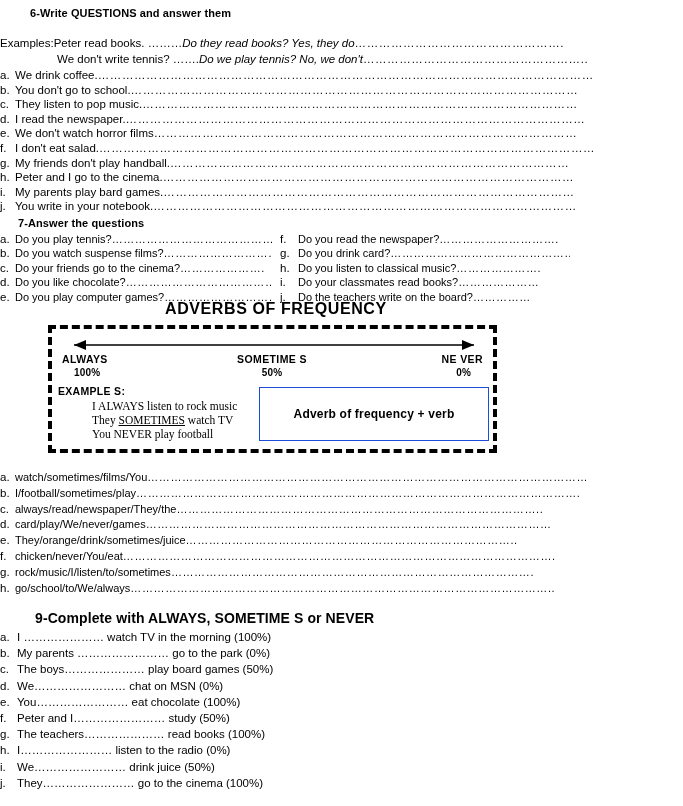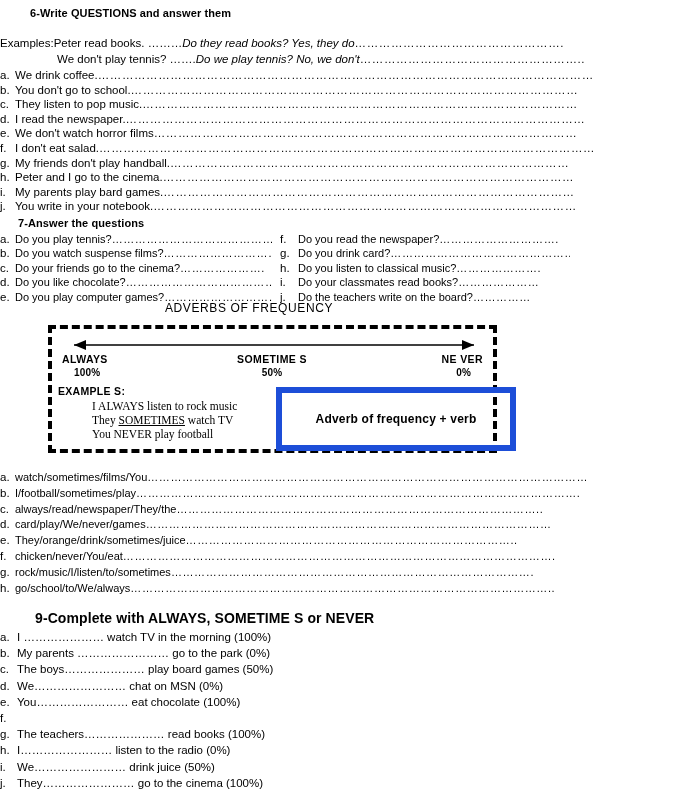--- a/index.html
+++ b/index.html
@@ -135,22 +135,22 @@
   
   #adverb-panel {
     position: absolute;
     left: 0;
     top: 301px;
     width: 683px;
   }
   .panel-title {
     text-align: left;
     padding-left: 165px;
-    font-size: 12px;
-    font-weight: normal;
+    font-size: 16px;
+    font-weight: bold;
     letter-spacing: 0.6px;
     line-height: 15px;
   }
   .dashed-box {
     position: absolute;
     left: 48px;
     top: 24px;
     width: 449px;
     height: 128px;
     box-sizing: border-box;
@@ -211,25 +211,25 @@
     left: 40px;
     top: 14px;
     font-family: "Liberation Serif", serif;
     font-size: 11.5px;
     line-height: 14px;
   }
   .examples-serif div { white-space: nowrap; }
   .u { text-decoration: underline; text-align: center; }
   .rule-box {
     position: absolute;
-    left: 224px;
+    left: 207px;
     top: 2px;
     width: 228px;
     height: 52px;
-    border: 6px solid #1d4ed8;
+    border: 1px solid #1d4ed8;
     display: flex;
     align-items: center;
     justify-content: center;
     font-size: 12px;
     font-weight: bold;
     letter-spacing: 0.2px;
   }
 
   
   #section8 {
@@ -274,21 +274,21 @@
     <div class="section-heading">6-Write QUESTIONS and answer them</div>
 
     <div class="examples-block">
       <div class="example-line">
         <span class="example-label">Examples:</span>
         <span class="example-lead"> Peter read books. ………</span>
         <span class="example-answer">Do they read books? Yes, they do</span>
         <span class="example-tail">…………………………………………….</span>
       </div>
       <div class="example-line indent-2">
-        <span class="example-lead">We don't play tennis? …….</span>
+        <span class="example-lead">We don't write tennis? …….</span>
         <span class="example-answer">Do we play tennis? No, we don't</span>
         <span class="example-tail">………………………………………………..</span>
       </div>
     </div>
 
     <ul class="ex-list">
       <li class="ex-row">
         <span class="ex-letter">a.</span>
         <span class="ex-text">We drink coffee.</span>
         <span class="ex-dots">……………………………………………………………………………………………………………</span>
@@ -510,20 +510,21 @@
       <li class="ex-row">
         <span class="ex-letter">d.</span>
         <span class="ex-text">We…………………… chat on MSN (0%)</span>
       </li>
       <li class="ex-row">
         <span class="ex-letter">e.</span>
         <span class="ex-text">You…………………… eat chocolate (100%)</span>
       </li>
       <li class="ex-row">
         <span class="ex-letter">f.</span>
+        <span class="ex-text">Peter and I…………………… study (50%)</span>
       </li>
       <li class="ex-row">
         <span class="ex-letter">g.</span>
         <span class="ex-text">The teachers………………… read books (100%)</span>
       </li>
       <li class="ex-row">
         <span class="ex-letter">h.</span>
         <span class="ex-text">I…………………… listen to the radio (0%)</span>
       </li>
       <li class="ex-row">

